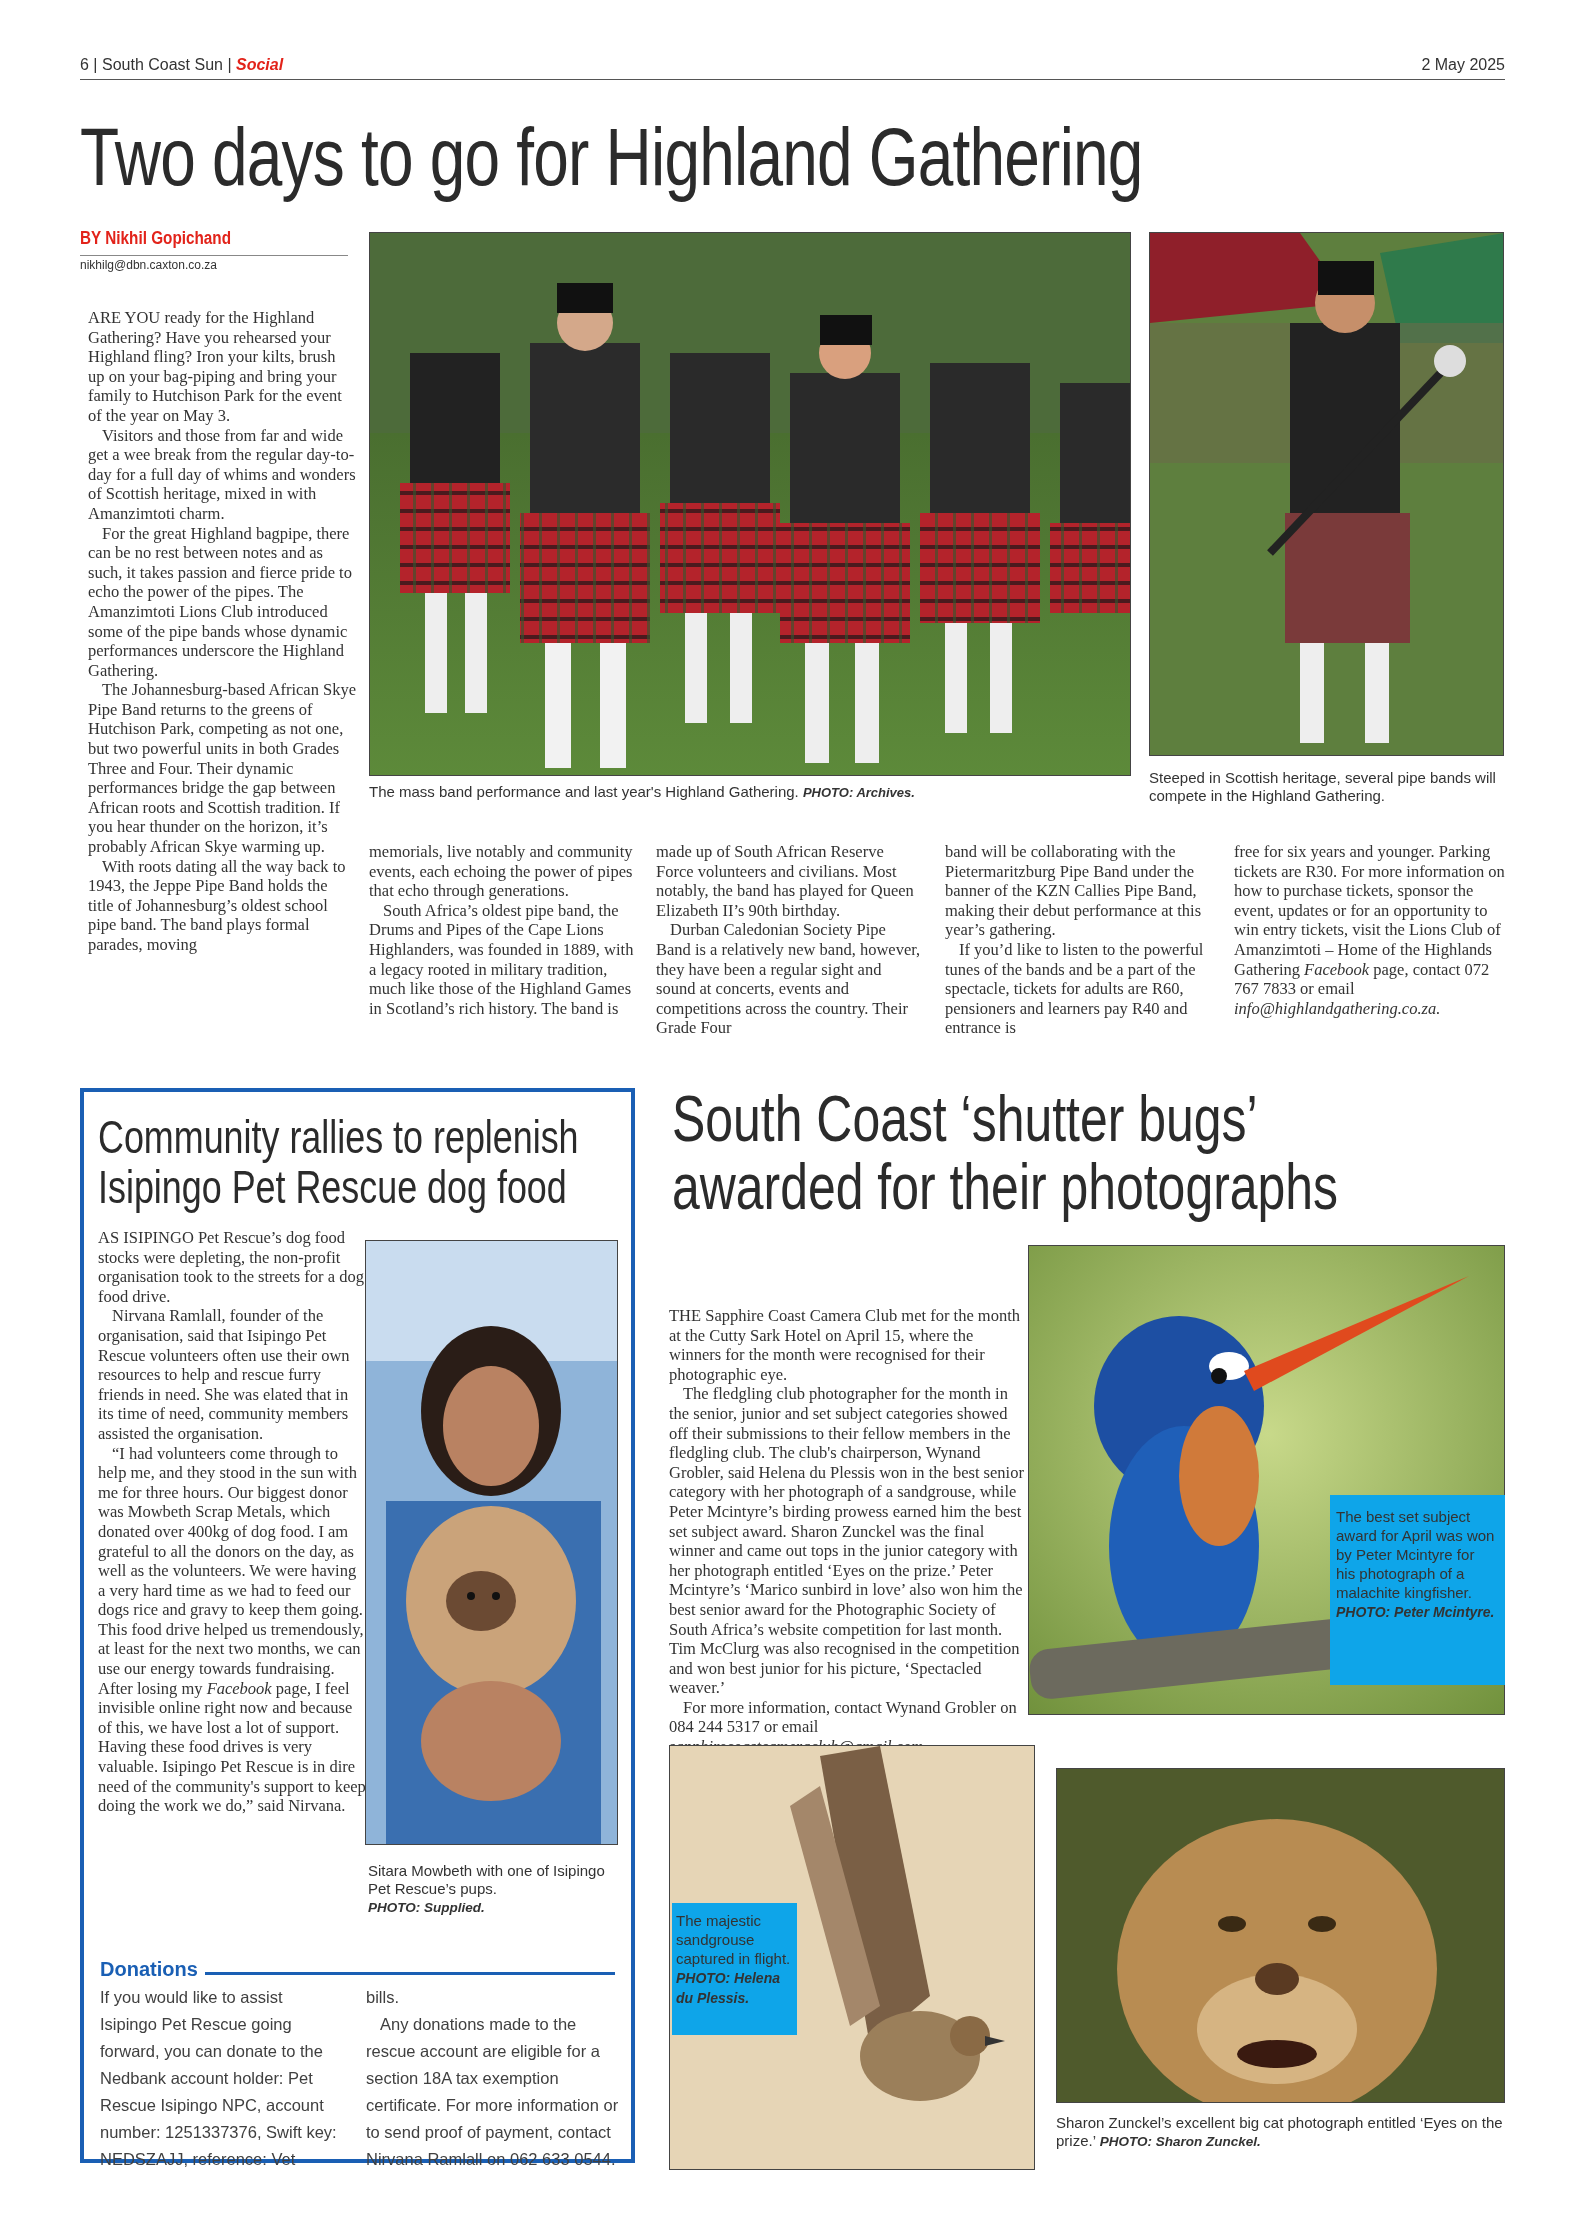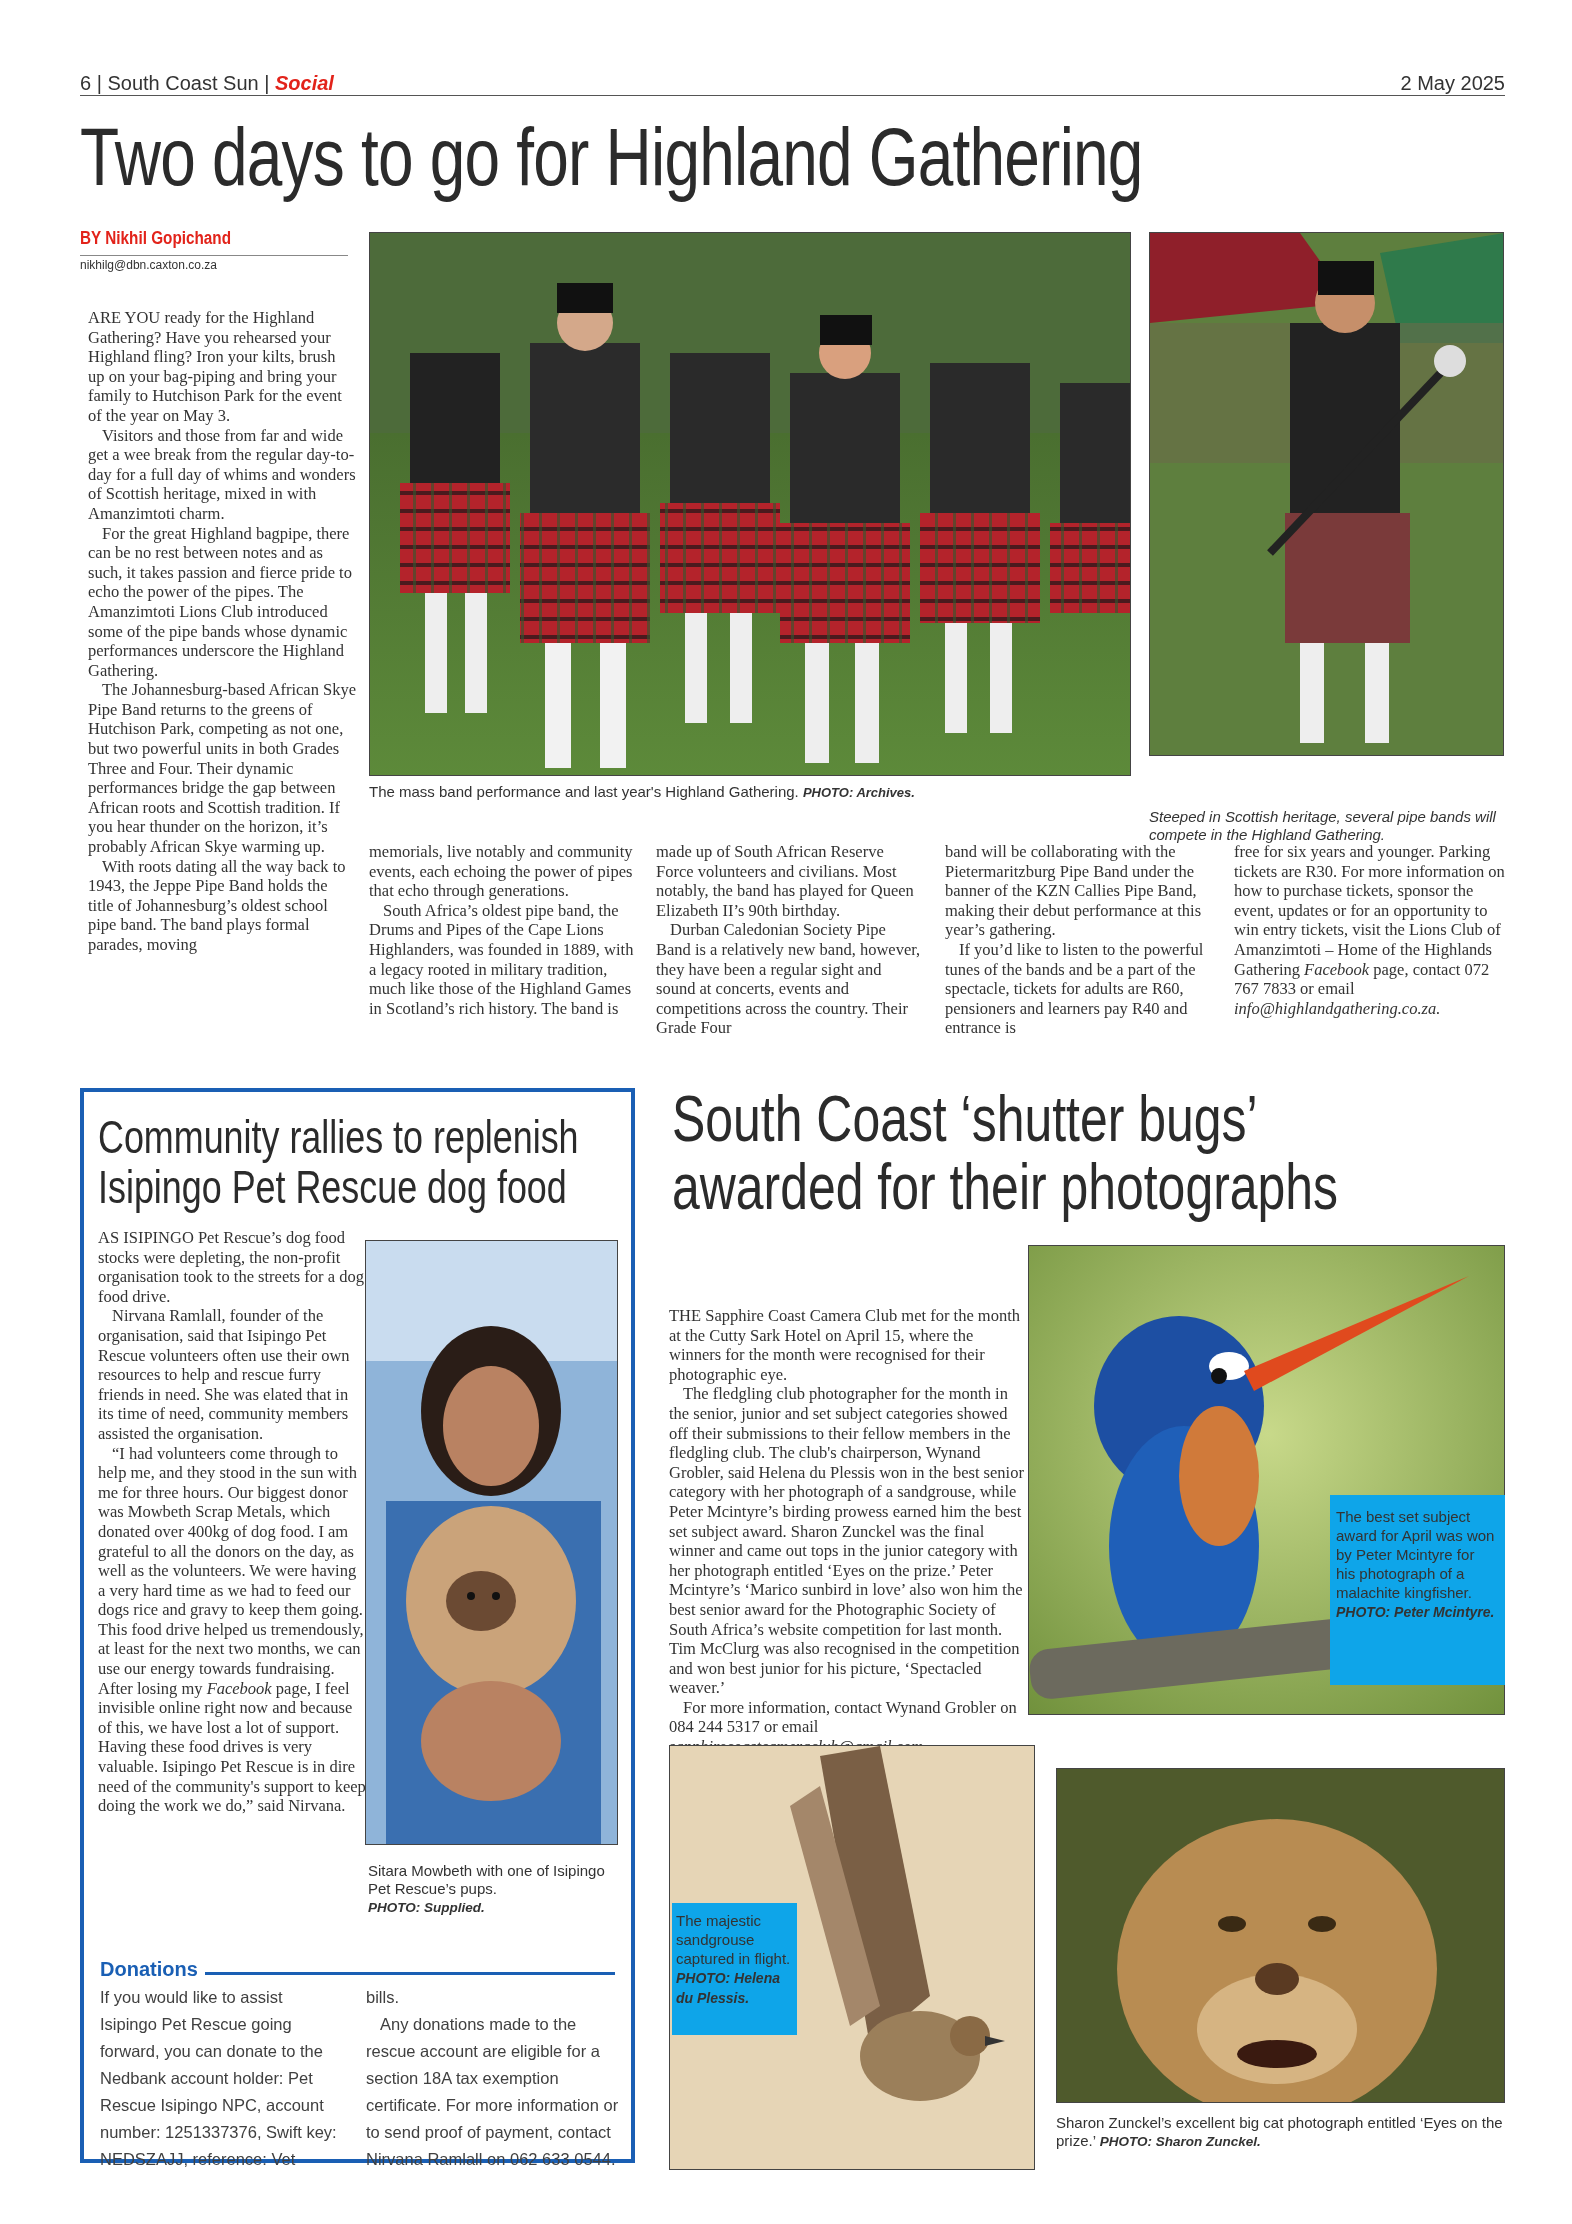--- a/index.html
+++ b/index.html
@@ -2,21 +2,21 @@
 <html><head>
 <meta charset="utf-8">
 <style>
   * { box-sizing: border-box; margin: 0; padding: 0; }
   html, body { width: 1572px; height: 2224px; background: #ffffff; overflow: hidden; }
   body { position: relative; font-family: "Liberation Serif", serif; color: #2a2a2a; }
   .abs { position: absolute; }
   .sans { font-family: "Liberation Sans", sans-serif; }
 
   
-  .masthead { left: 80px; top: 72px; width: 1425px; height: 24px; border-bottom: 1.5px solid #555; font-size: 20px; color: #333; }
+  .masthead { left: 80px; top: 56px; width: 1425px; height: 24px; border-bottom: 1.5px solid #555; font-size: 16px; color: #333; }
   .masthead .left { position: absolute; left: 0; top: 0; }
   .masthead .section { color: #e2231a; font-weight: bold; font-style: italic; }
   .masthead .right { position: absolute; right: 0; top: 0; }
 
   .headline-main { left: 80px; top: 110px; font-family: "Liberation Sans", sans-serif; font-size: 82px; color: #2b2b2b; letter-spacing: -1px; transform: scaleX(0.78); transform-origin: left top; white-space: nowrap; font-weight: normal; }
 
   .byline { left: 80px; top: 228px; font-family: "Liberation Sans", sans-serif; font-weight: bold; font-size: 18px; color: #e2231a; transform: scaleX(0.85); transform-origin: left top; }
   .byline-rule { left: 80px; top: 255px; width: 268px; height: 1px; background: #888; }
   .email { left: 80px; top: 258px; font-size: 12px; color: #333; }
 
@@ -128,21 +128,21 @@
     <rect x="140" y="90" width="110" height="190" fill="#222"></rect>
     <circle cx="195" cy="70" r="30" fill="#c68f6a"></circle>
     <rect x="168" y="28" width="56" height="34" fill="#111"></rect>
     <rect x="135" y="280" width="125" height="130" fill="#7a3a3a"></rect>
     <rect x="150" y="410" width="24" height="100" fill="#eee"></rect>
       <rect x="215" y="410" width="24" height="100" fill="#eee"></rect>
     <line x1="120" y1="320" x2="300" y2="130" stroke="#222" stroke-width="8"></line>
     <circle cx="300" cy="128" r="16" fill="#ddd"></circle>
   </svg>
 </div>
-<div class="abs caption" style="left:1149px; top:808px; width:360px;font-style:italic;">Steeped in Scottish heritage, several pipe bands will compete in the Highland Gathering.</div>
+<div class="abs caption" style="left:1149px; top:769px; width:360px;">Steeped in Scottish heritage, several pipe bands will compete in the Highland Gathering.</div>
 
 <div class="abs bodytext" style="left:369px; top:842px; width:268px;">
   <p>memorials, live notably and community events, each echoing the power of pipes that echo through generations.</p>
   <p>South Africa’s oldest pipe band, the Drums and Pipes of the Cape Lions Highlanders, was founded in 1889, with a legacy rooted in military tradition, much like those of the Highland Games in Scotland’s rich history. The band is</p>
 </div>
 <div class="abs bodytext" style="left:656px; top:842px; width:268px;">
   <p>made up of South African Reserve Force volunteers and civilians. Most notably, the band has played for Queen Elizabeth II’s 90th birthday.</p>
   <p>Durban Caledonian Society Pipe Band is a relatively new band, however, they have been a regular sight and sound at concerts, events and competitions across the country. Their Grade Four</p>
 </div>
 <div class="abs bodytext" style="left:945px; top:842px; width:268px;">

